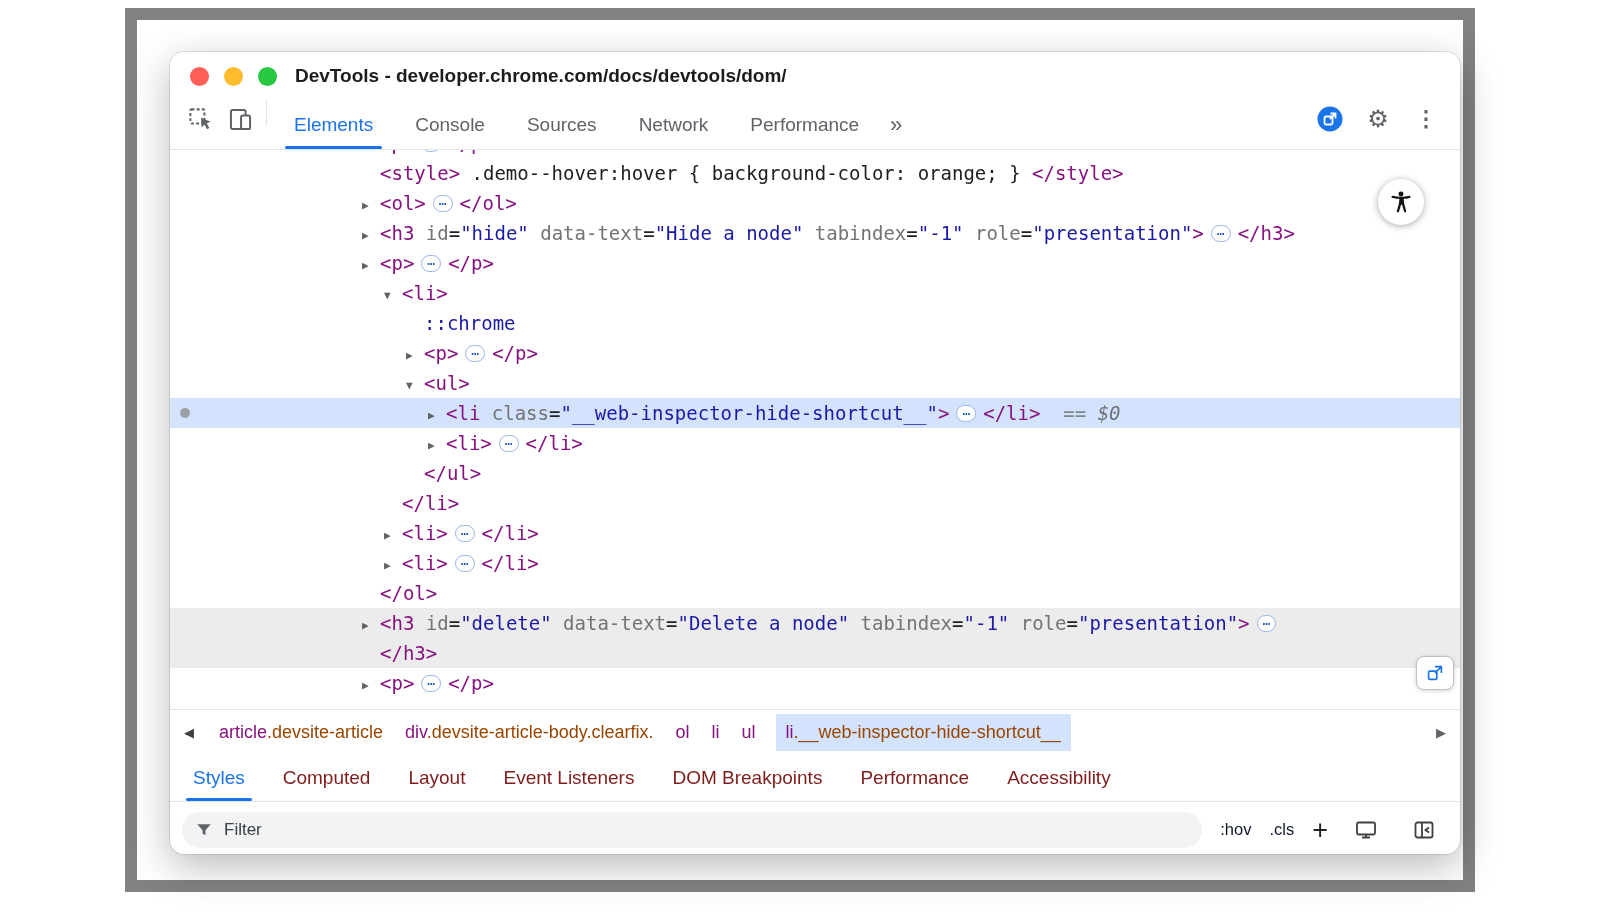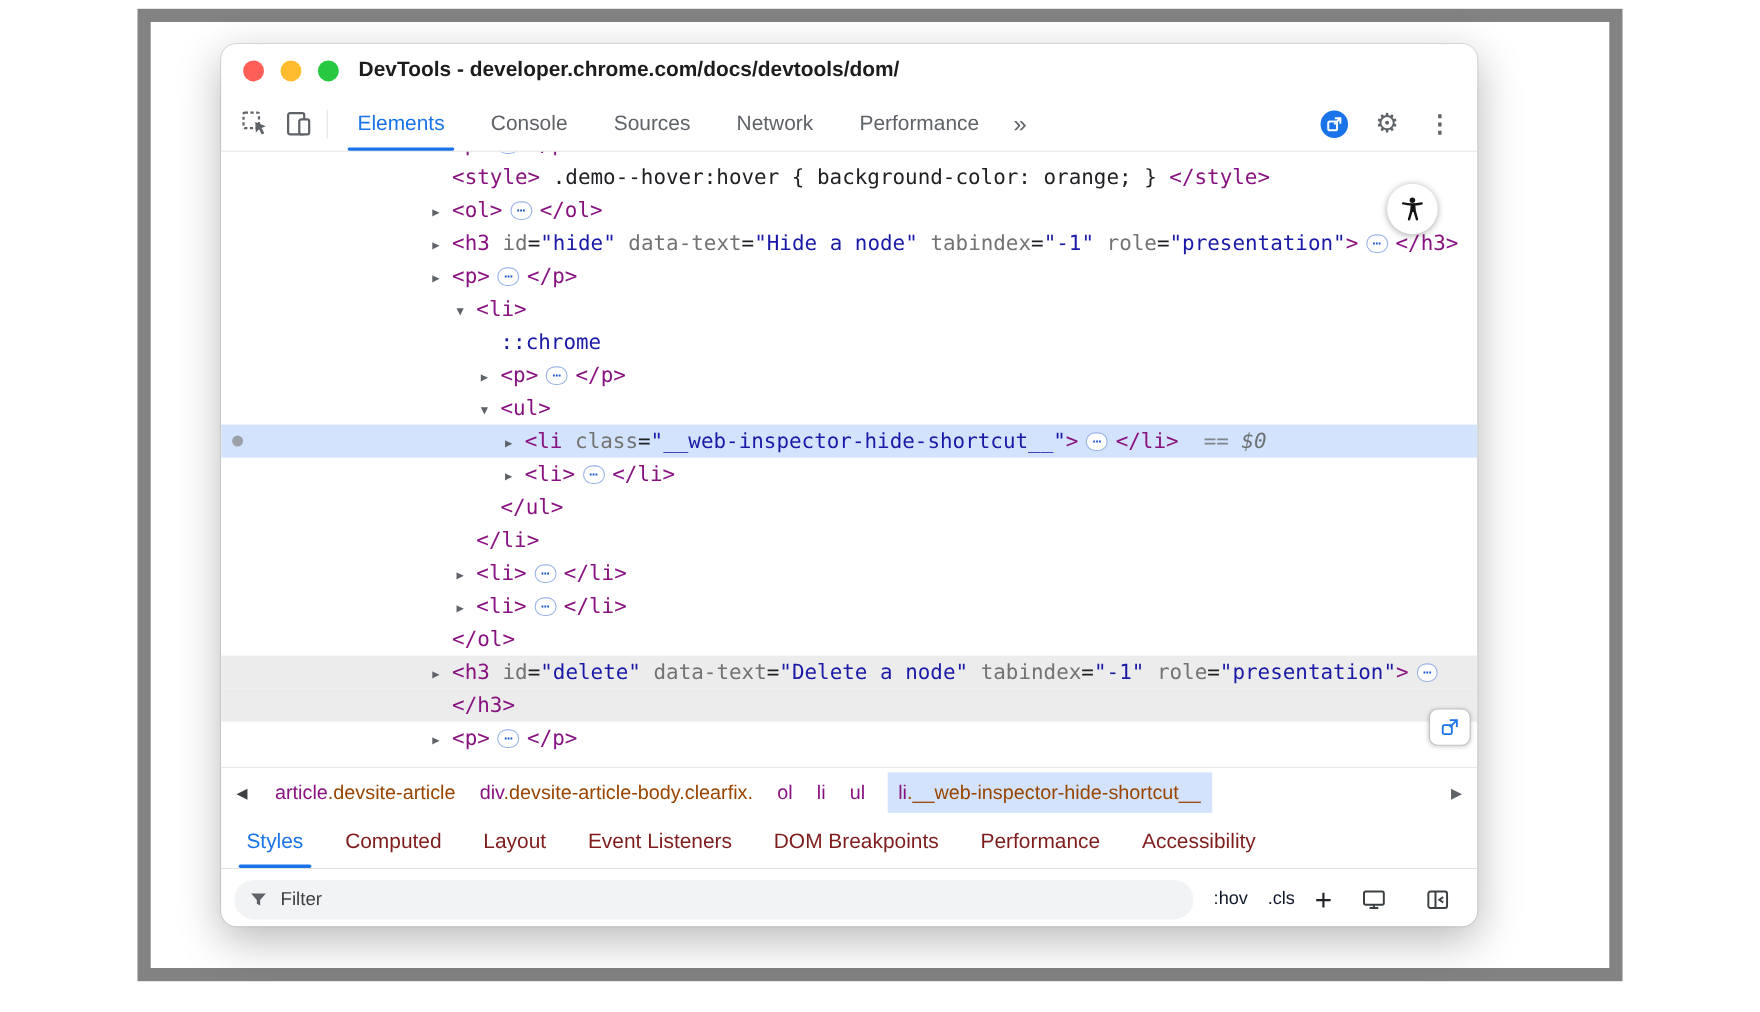--- a/index.html
+++ b/index.html
@@ -1,32 +1,32 @@
 <!DOCTYPE html>
 <html><head>
 <meta charset="utf-8">
 <style>
   html,body{margin:0;padding:0;width:1600px;height:920px;background:#fff;overflow:hidden;
     font-family:"Liberation Sans",sans-serif;}
   .artboard{position:absolute;left:125px;top:8px;width:1350px;height:884px;box-sizing:border-box;
     border:12px solid #828282;background:#fff;}
-  .window{position:absolute;left:170px;top:40px;width:1142px;height:802px;background:#fff;
+  .window{position:absolute;left:170px;top:52px;width:1290px;height:802px;background:#fff;
     border-radius:14px;box-shadow:0 12px 40px rgba(0,0,0,.28),0 0 0 1px rgba(0,0,0,.10);
-    overflow:hidden;display:flex;flex-direction:column;margin-left:31px;}
+    overflow:hidden;display:flex;flex-direction:column;}
   button{border:none;background:none;padding:0;margin:0;font:inherit;cursor:pointer;}
 
   
   .titlebar{height:48px;position:relative;display:flex;align-items:center;flex:0 0 auto;}
   .lights{position:absolute;left:20px;top:15px;display:flex;gap:15px;}
   .light{width:19px;height:19px;border-radius:50%;display:inline-block;}
   .light.red{background:#ff5f57}.light.yellow{background:#febc2e}.light.green{background:#28c840}
   .title{margin-left:125px;font-weight:bold;font-size:19px;color:#1c1c1e;}
 
   
-  .toolbar{height:49px;flex:0 0 auto;border-bottom:1px solid #e3e3e3;display:flex;align-items:center;padding:0 10px;}
+  .toolbar{height:49px;flex:0 0 auto;border-bottom:1px solid #e3e3e3;display:flex;align-items:flex-start;padding:0 10px;}
   .icon-btn{width:40px;height:38px;display:flex;align-items:center;justify-content:center;color:#5f6368;}
   .vdiv{width:1px;height:26px;background:#e3e3e3;margin:0 6px;}
   .tabs{display:flex;height:100%;}
   .tab{padding:0 21px;height:100%;display:flex;align-items:center;font-size:19px;color:#5f6368;position:relative;white-space:nowrap;}
   .tab.active{color:#1a73e8;}
   .tab.active::after{content:"";position:absolute;left:12px;right:12px;bottom:0;height:3px;background:#1a73e8;border-radius:2px;}
   .tab.more{padding:0 10px;font-size:22px;color:#5f6368;}
   .toolbar-right{margin-left:auto;display:flex;align-items:center;gap:8px;padding-right:4px;}
   .gear{font-size:24px;color:#5f6368;}
   .kebab{font-size:22px;color:#5f6368;font-weight:bold;}

